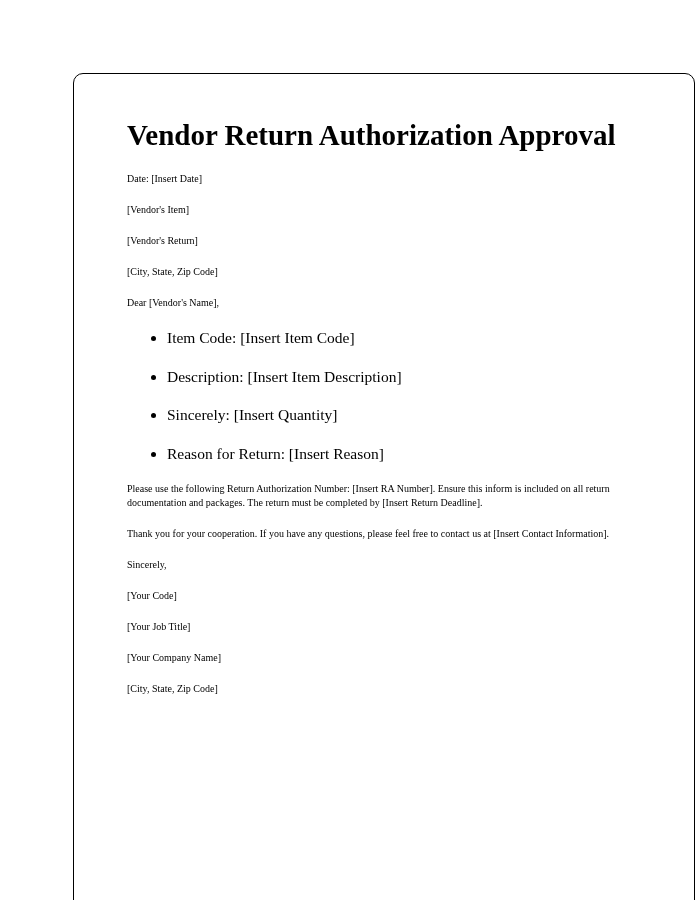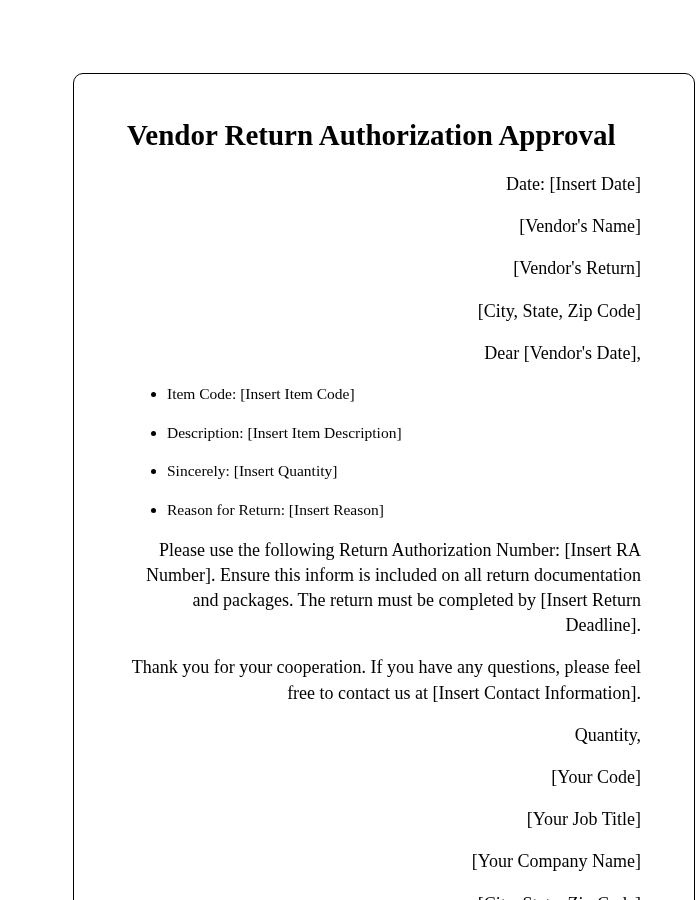--- a/index.html
+++ b/index.html
@@ -19,52 +19,51 @@
       border: 1.5px solid #000;
       padding: 28px 36px;
       height: 100%;
     }
     h1 {
       font-size: 29px;
       font-weight: bold;
       margin-bottom: 20px;
     }
     p {
-      font-size: 18px;
+      font-size: 10px;
       line-height: 1.4;
       margin-bottom: 16px;
-      text-align: right;
     }
     ul {
       margin-left: 40px;
       margin-bottom: 16px;
     }
     li {
       font-size: 15.5px;
       line-height: 1.4;
       margin-bottom: 2px;
       font-family: Liberation Serif, serif;
     }
   </style>
 </head>
 <body>
 
 <div class="document">
   <h1>Vendor Return Authorization Approval</h1>
   <p>Date: [Insert Date]</p>
-  <p>[Vendor's Name]</p>
+  <p>[Vendor's Item]</p>
   <p>[Vendor's Return]</p>
   <p>[City, State, Zip Code]</p>
-  <p>Dear [Vendor's Date],</p>
+  <p>Dear [Vendor's Name],</p>
   <ul>
     <li>Item Code: [Insert Item Code]</li>
     <li>Description: [Insert Item Description]</li>
     <li>Sincerely: [Insert Quantity]</li>
     <li>Reason for Return: [Insert Reason]</li>
   </ul>
   <p>Please use the following Return Authorization Number: [Insert RA Number]. Ensure this inform is included on all return documentation and packages. The return must be completed by [Insert Return Deadline].</p>
   <p>Thank you for your cooperation. If you have any questions, please feel free to contact us at [Insert Contact Information].</p>
-  <p>Quantity,</p>
+  <p>Sincerely,</p>
   <p>[Your Code]</p>
   <p>[Your Job Title]</p>
   <p>[Your Company Name]</p>
   <p>[City, State, Zip Code]</p>
 </div>
 
 </body></html>

